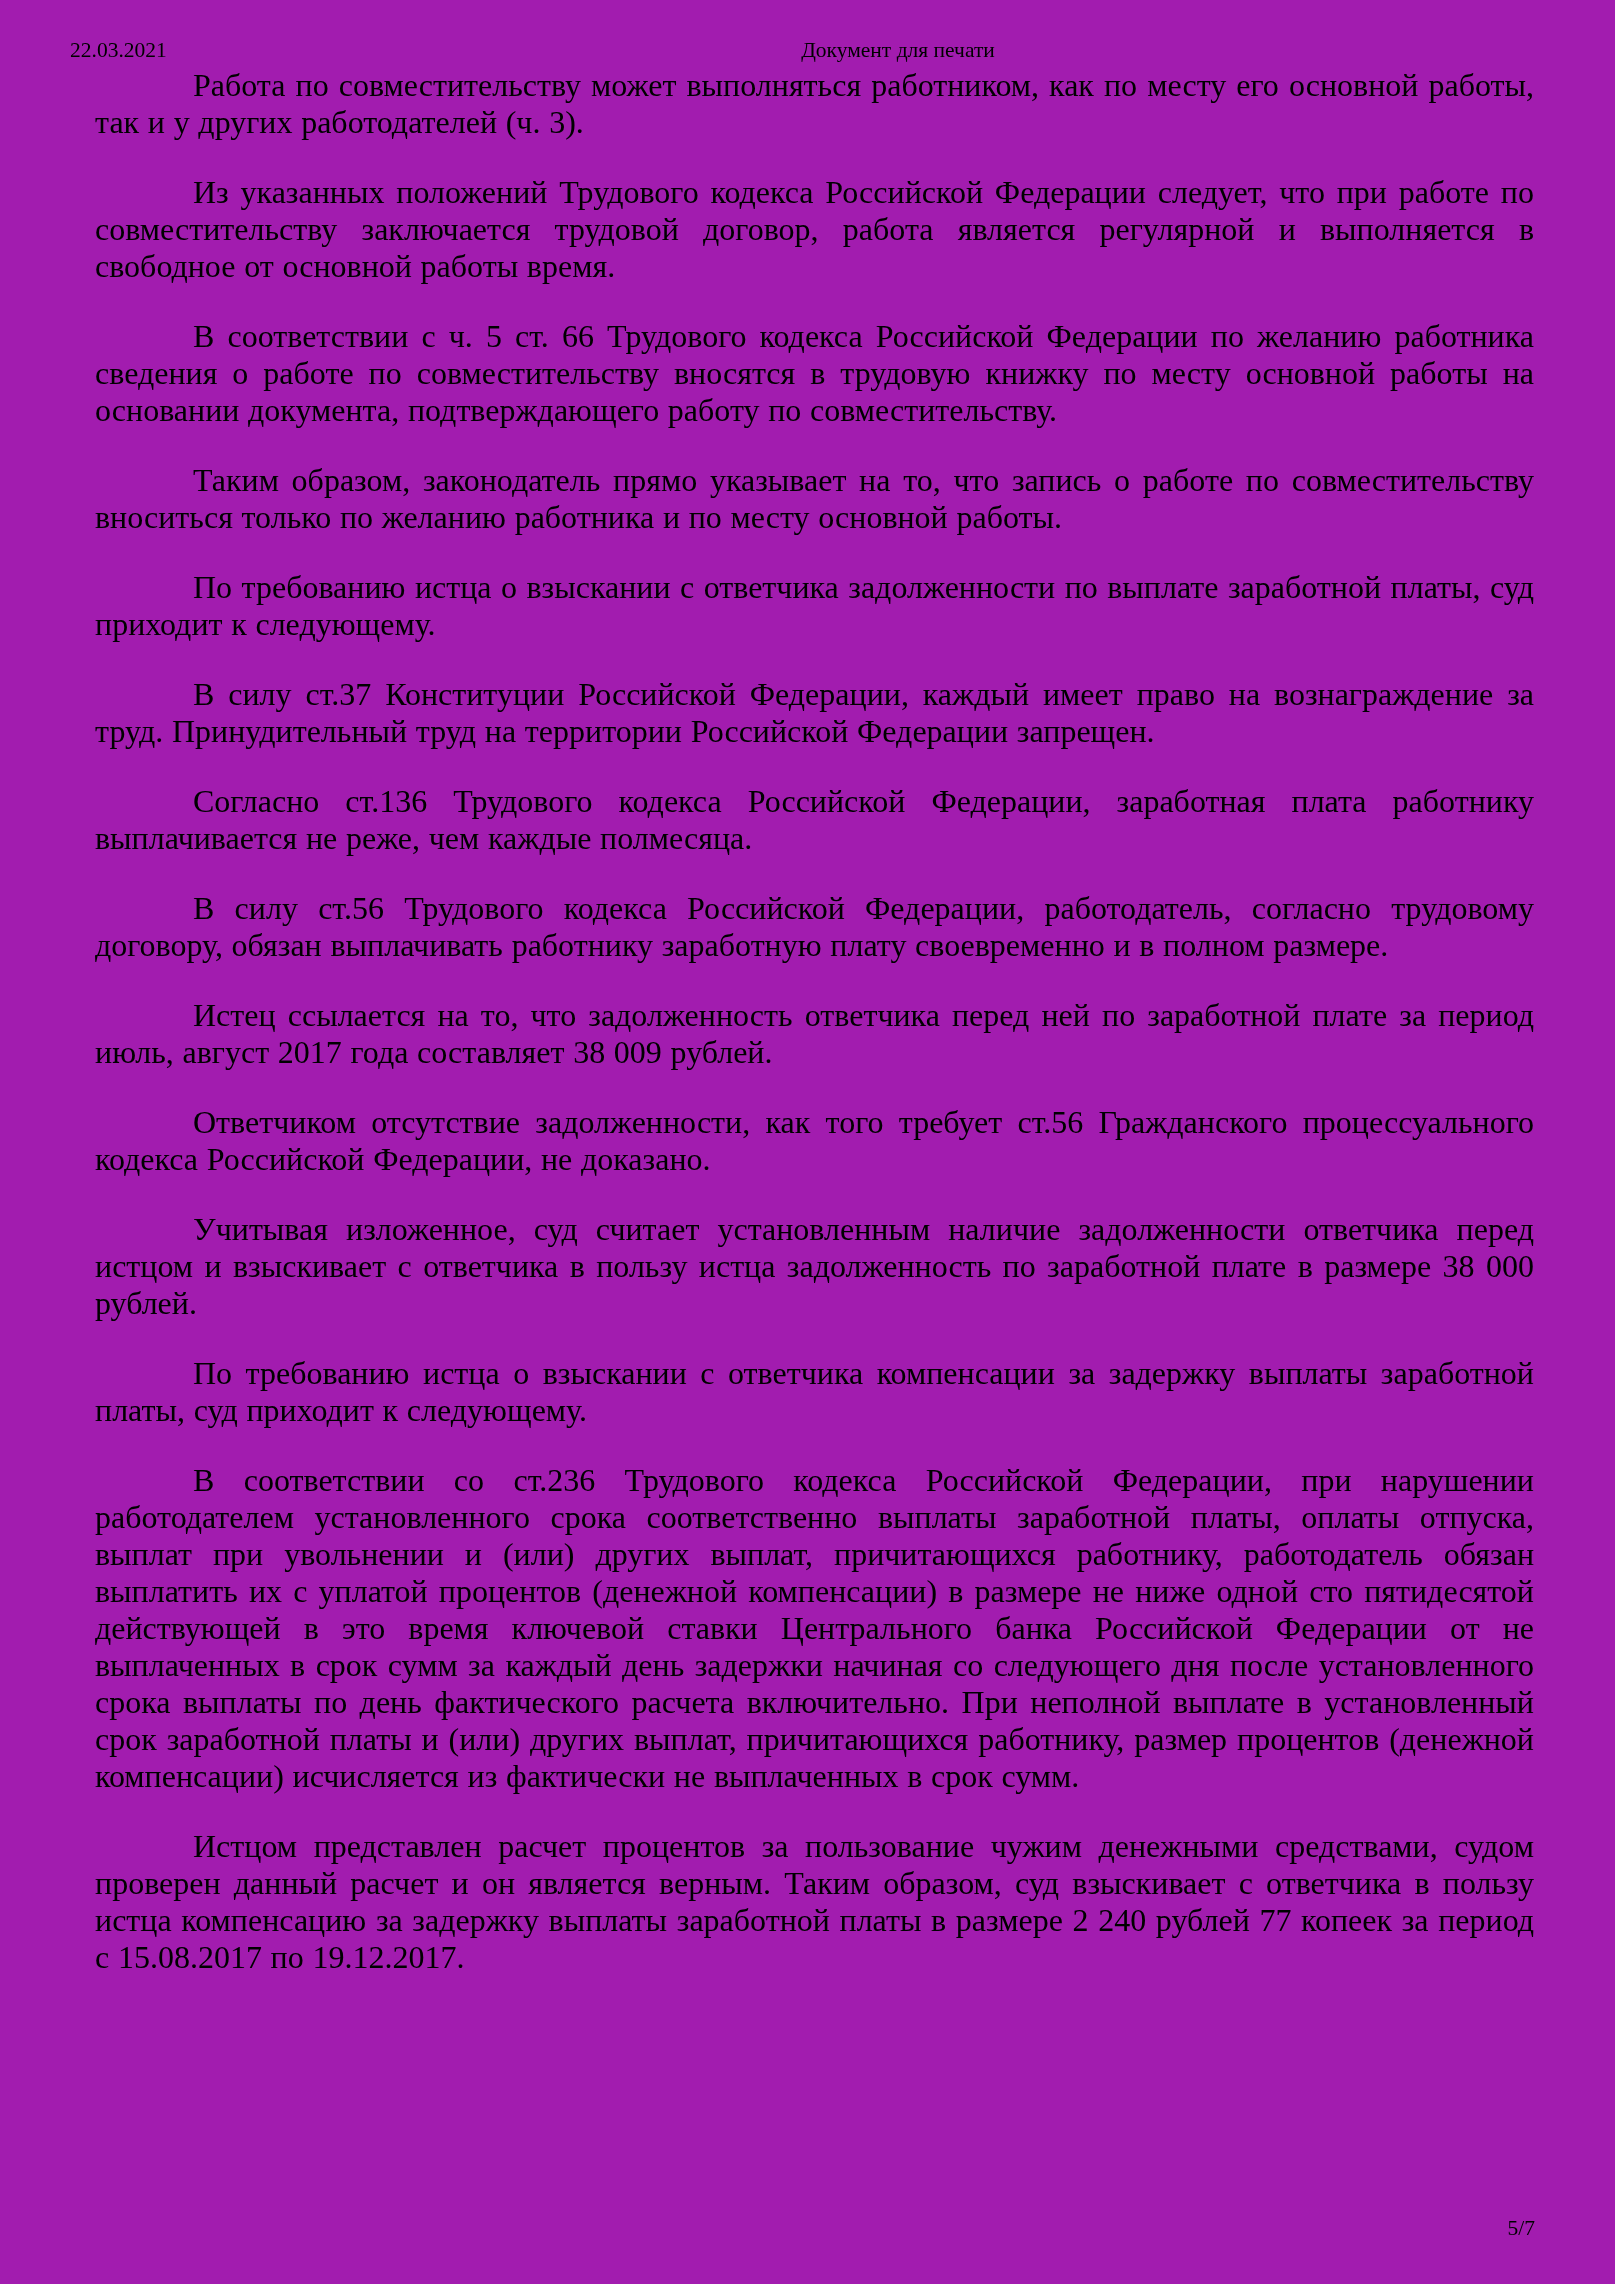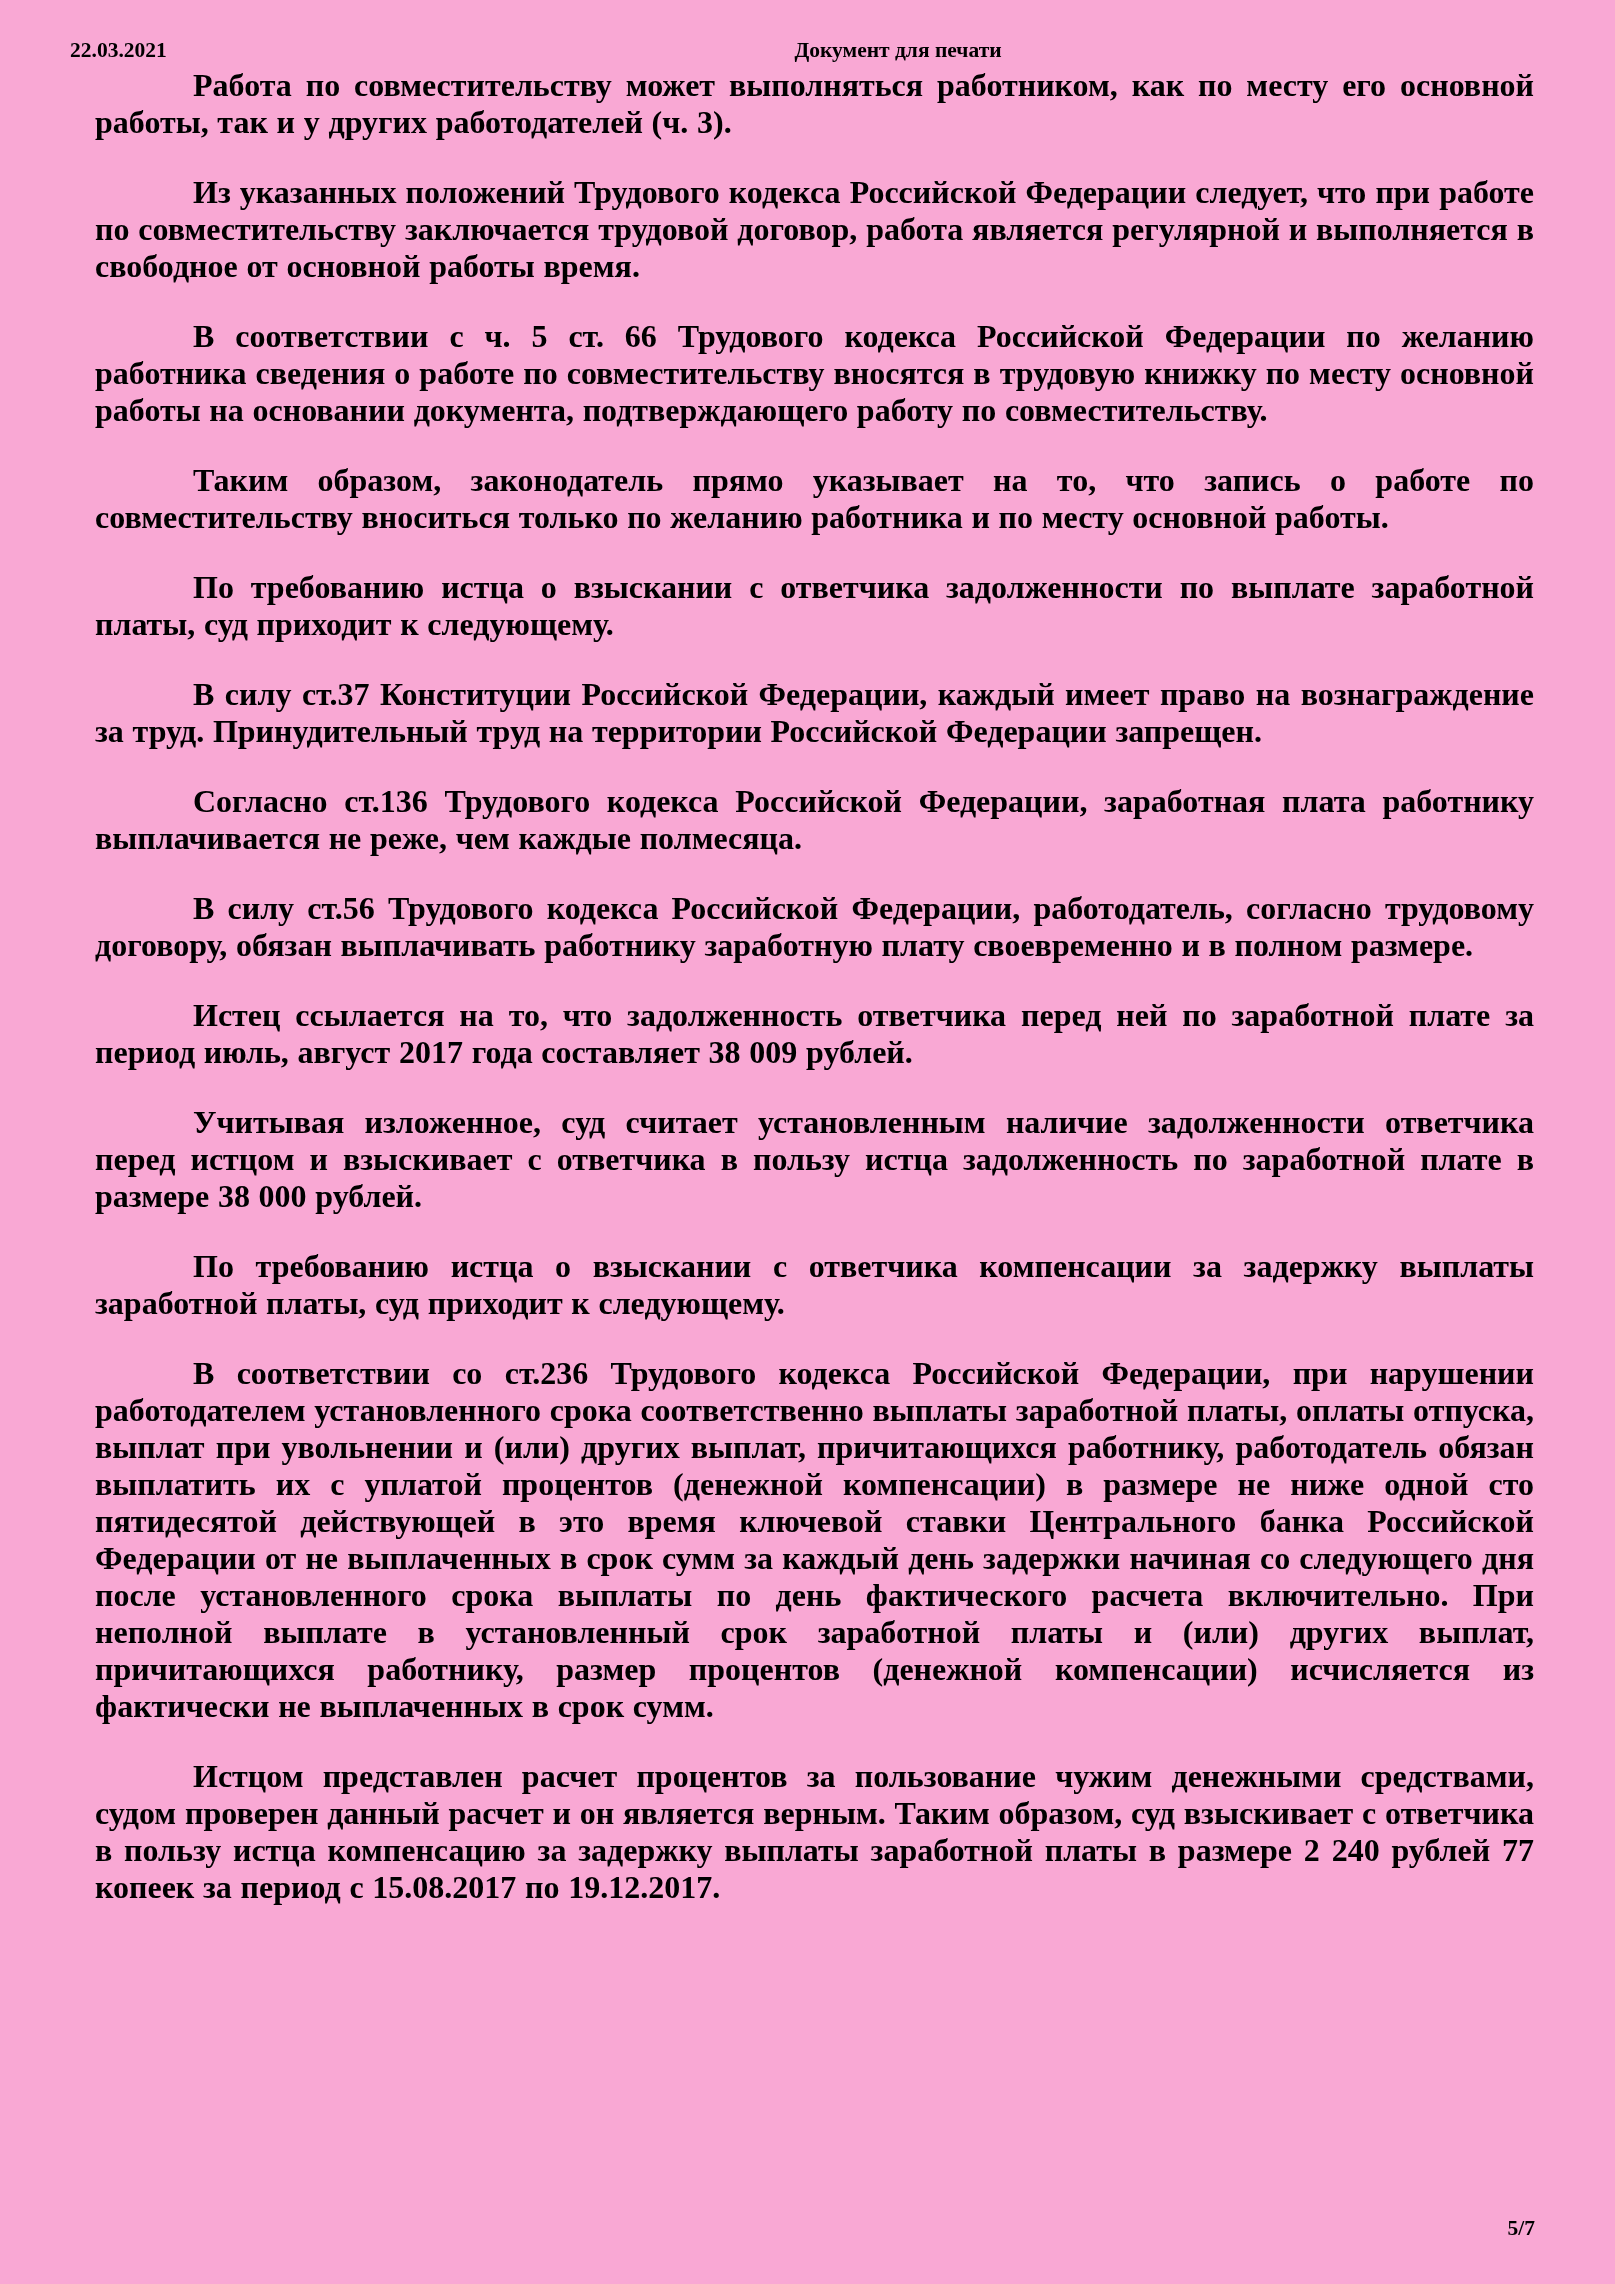--- a/index.html
+++ b/index.html
@@ -4,25 +4,24 @@
 <style>
   html, body {
     margin: 0;
     padding: 0;
     background: #ffffff;
   }
   .page {
     position: relative;
     width: 1616px;
     height: 2284px;
-    background: #f9a8d4;
+    background: #a21caf;
     color: #000000;
     font-family: "Liberation Serif", "DejaVu Serif", serif;
     overflow: hidden;
-    font-weight: bold;
   }
   .print-header {
     position: absolute;
     top: 37px;
     left: 0;
     right: 0;
     height: 27px;
     font-size: 21.5px;
     line-height: 27px;
     white-space: nowrap;
@@ -74,20 +73,21 @@
   <div class="doc-body" id="doc-body">
       <p class="para">Работа по совместительству может выполняться работником, как по месту его основной работы, так и у других работодателей (ч. 3).</p>
       <p class="para">Из указанных положений Трудового кодекса Российской Федерации следует, что при работе по совместительству заключается трудовой договор, работа является регулярной и выполняется в свободное от основной работы время.</p>
       <p class="para">В соответствии с ч. 5 ст. 66 Трудового кодекса Российской Федерации по желанию работника сведения о работе по совместительству вносятся в трудовую книжку по месту основной работы на основании документа, подтверждающего работу по совместительству.</p>
       <p class="para">Таким образом, законодатель прямо указывает на то, что запись о работе по совместительству вноситься только по желанию работника и по месту основной работы.</p>
       <p class="para">По требованию истца о взыскании с ответчика задолженности по выплате заработной платы, суд приходит к следующему.</p>
       <p class="para">В силу ст.37 Конституции Российской Федерации, каждый имеет право на вознаграждение за труд. Принудительный труд на территории Российской Федерации запрещен.</p>
       <p class="para">Согласно ст.136 Трудового кодекса Российской Федерации, заработная плата работнику выплачивается не реже, чем каждые полмесяца.</p>
       <p class="para">В силу ст.56 Трудового кодекса Российской Федерации, работодатель, согласно трудовому договору, обязан выплачивать работнику заработную плату своевременно и в полном размере.</p>
       <p class="para">Истец ссылается на то, что задолженность ответчика перед ней по заработной плате за период июль, август 2017 года составляет 38 009 рублей.</p>
+      <p class="para">Ответчиком отсутствие задолженности, как того требует ст.56 Гражданского процессуального кодекса Российской Федерации, не доказано.</p>
       <p class="para">Учитывая изложенное, суд считает установленным наличие задолженности ответчика перед истцом и взыскивает с ответчика в пользу истца задолженность по заработной плате в размере 38 000 рублей.</p>
       <p class="para">По требованию истца о взыскании с ответчика компенсации за задержку выплаты заработной платы, суд приходит к следующему.</p>
       <p class="para">В соответствии со ст.236 Трудового кодекса Российской Федерации, при нарушении работодателем установленного срока соответственно выплаты заработной платы, оплаты отпуска, выплат при увольнении и (или) других выплат, причитающихся работнику, работодатель обязан выплатить их с уплатой процентов (денежной компенсации) в размере не ниже одной сто пятидесятой действующей в это время ключевой ставки Центрального банка Российской Федерации от не выплаченных в срок сумм за каждый день задержки начиная со следующего дня после установленного срока выплаты по день фактического расчета включительно. При неполной выплате в установленный срок заработной платы и (или) других выплат, причитающихся работнику, размер процентов (денежной компенсации) исчисляется из фактически не выплаченных в срок сумм.</p>
       <p class="para">Истцом представлен расчет процентов за пользование чужим денежными средствами, судом проверен данный расчет и он является верным. Таким образом, суд взыскивает с ответчика в пользу истца компенсацию за задержку выплаты заработной платы в размере 2 240 рублей 77 копеек за период с 15.08.2017 по 19.12.2017.</p>
     </div>
 
   <div class="print-footer">
     <span>5/7</span>
   </div>
 

